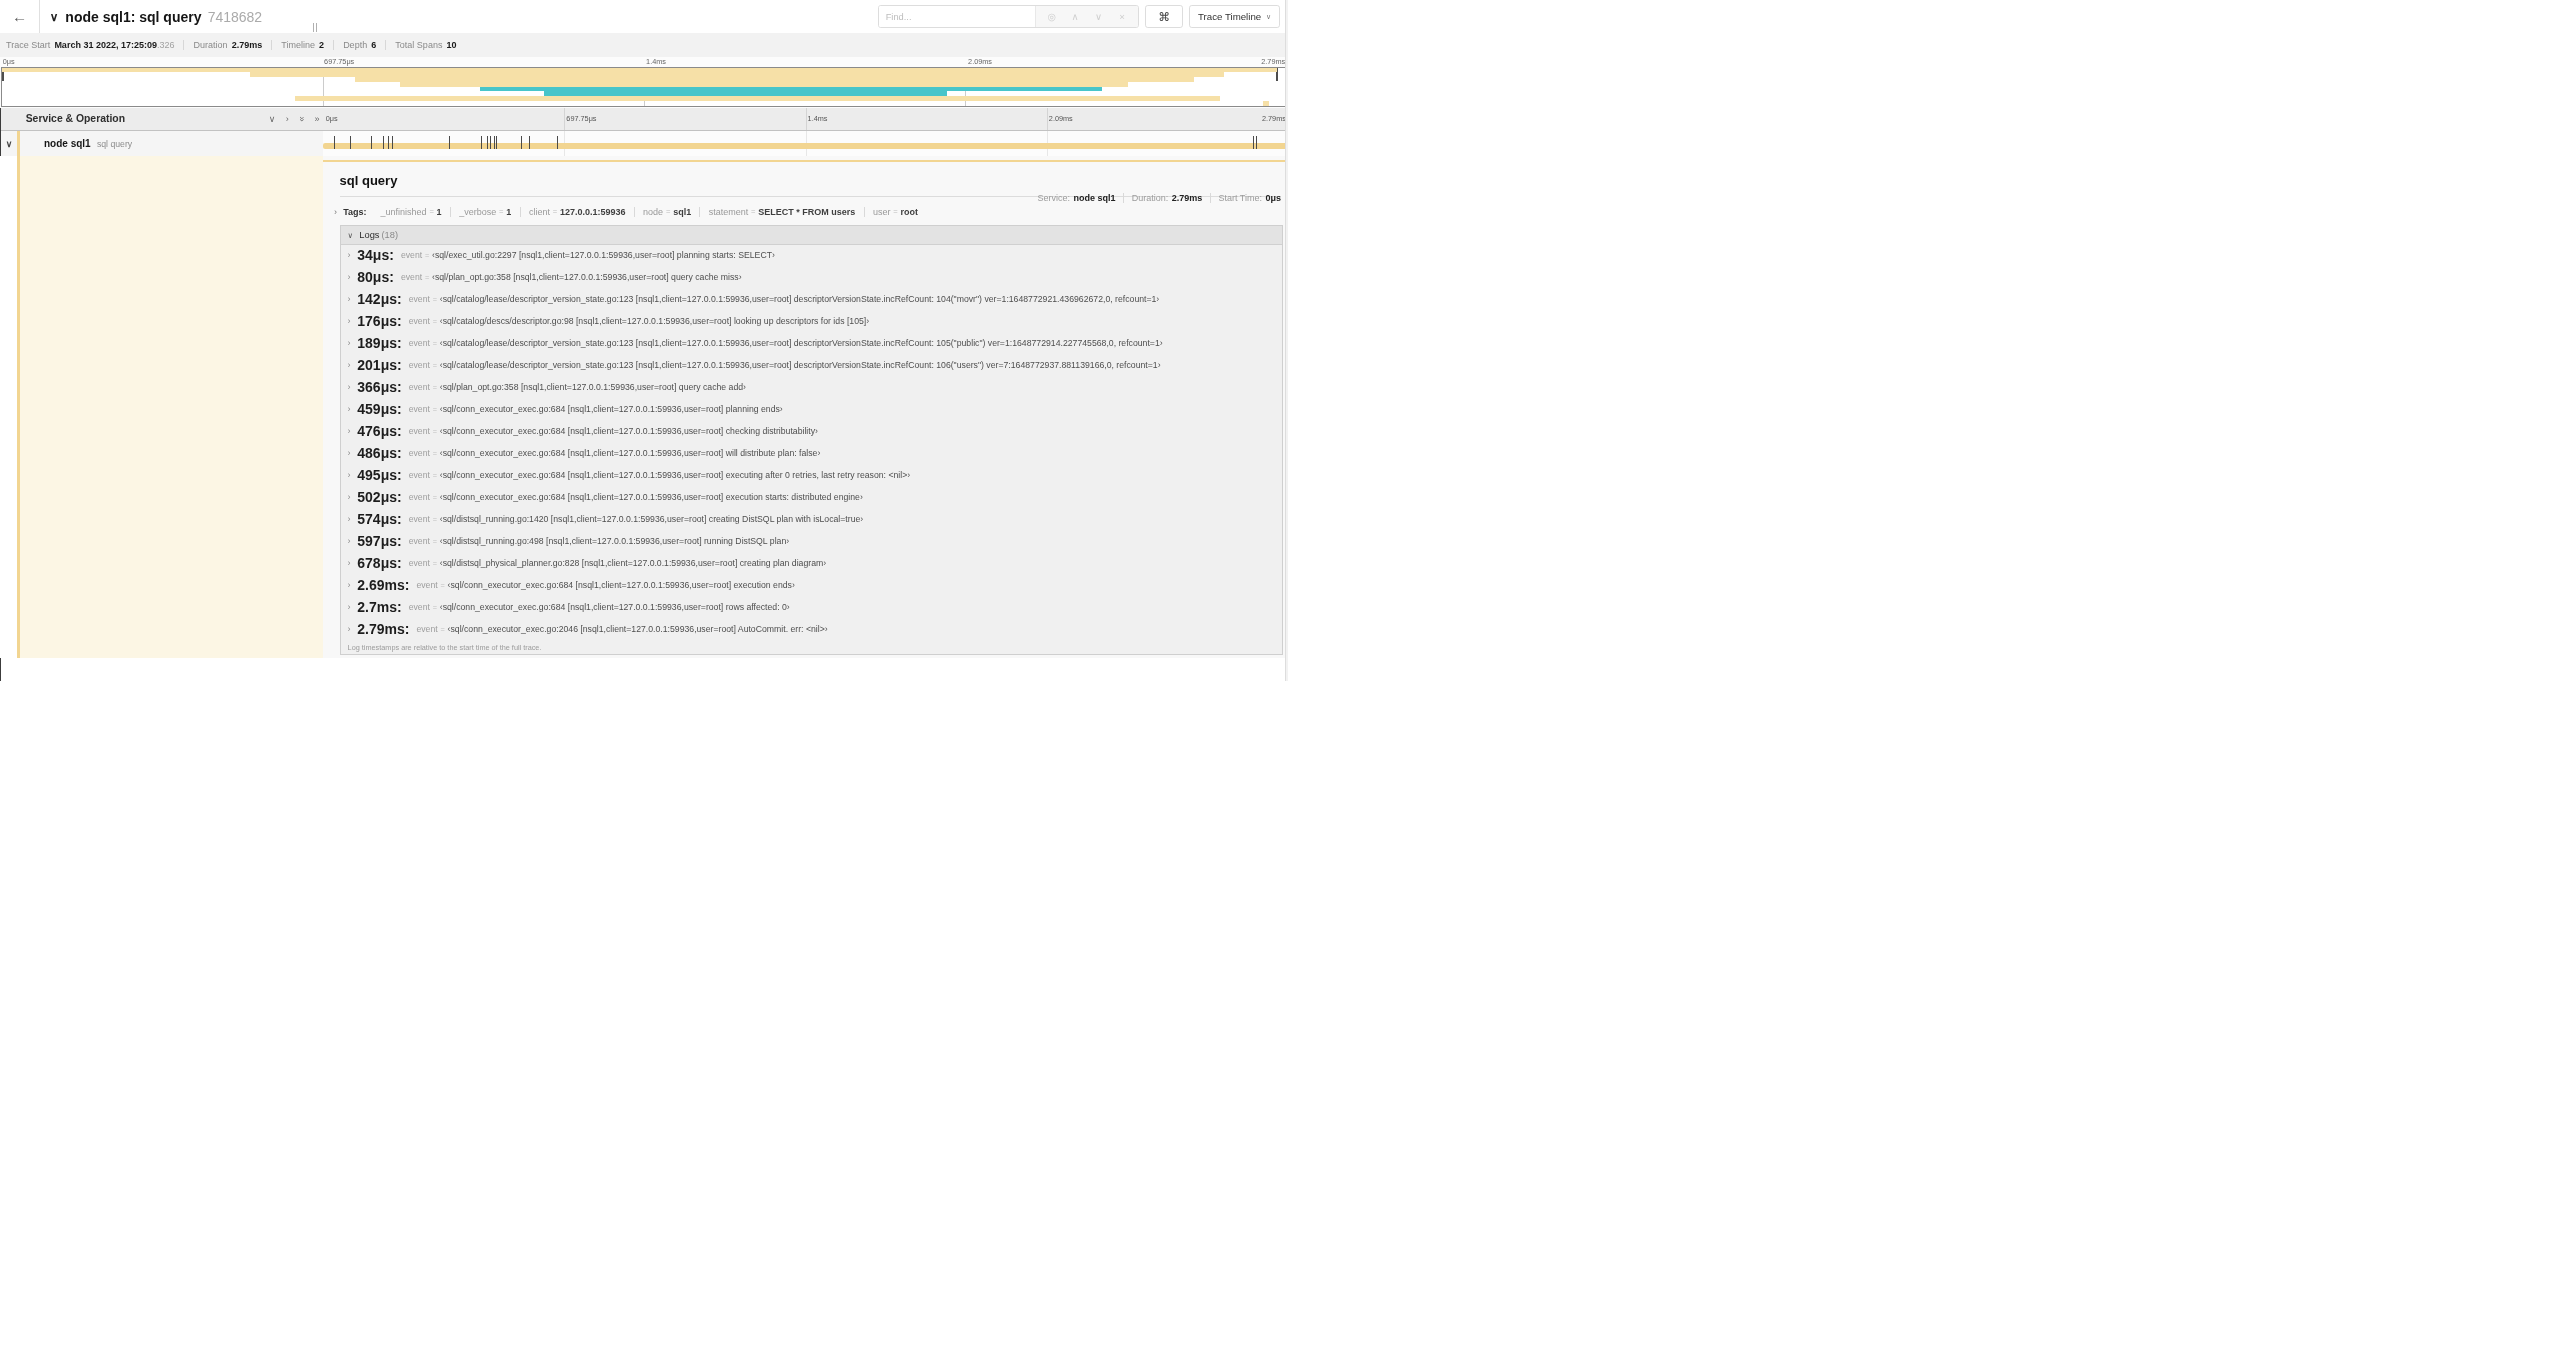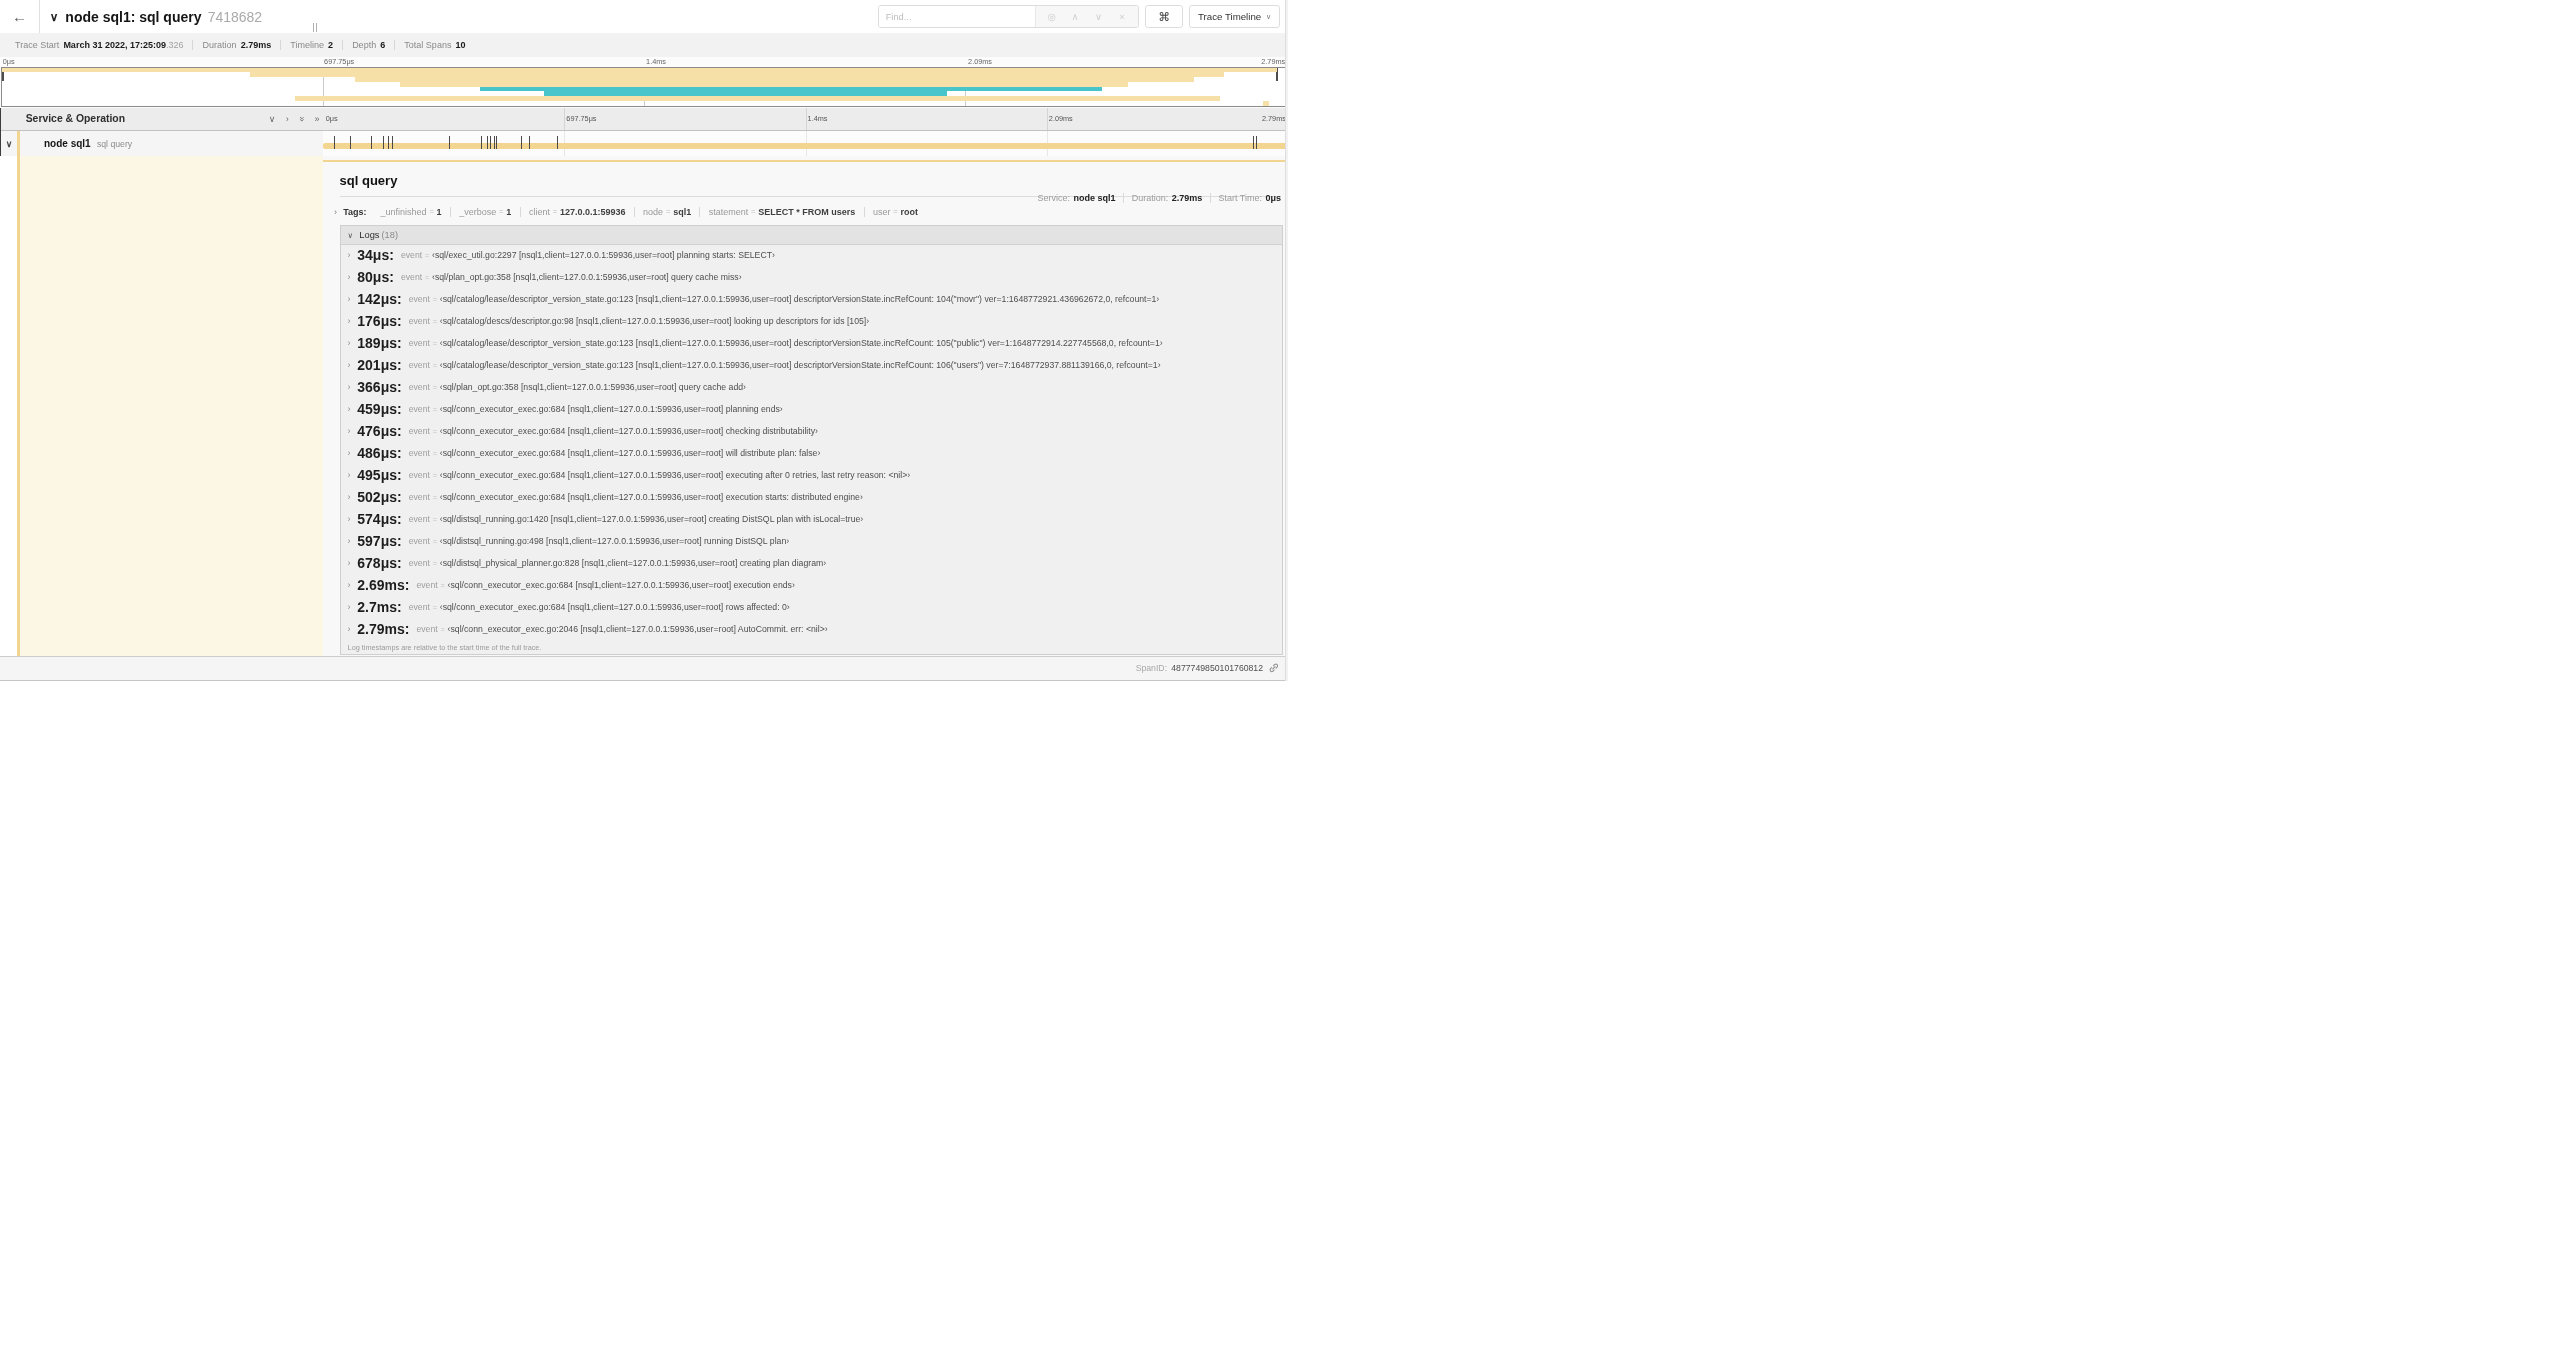--- a/index.html
+++ b/index.html
@@ -22,21 +22,21 @@
   .find-suffix{display:flex;align-items:center;background:#f7f7f7;border-left:0.7px solid #e8e8e8;padding:0 4.2px;}
   .find-suffix .fico{width:23.5px;text-align:center;font-size:9.7px;color:#cfcfcf;cursor:pointer;}
   .sqbtn{height:21px;min-width:25px;border:0.7px solid #ddd;border-radius:2.8px;background:#fff;
          display:flex;align-items:center;justify-content:center;font-size:11.8px;color:#444;cursor:pointer;padding:0 5.5px;}
   .viewbtn{height:21px;border:0.7px solid #ddd;border-radius:2.8px;background:#fff;display:flex;
            align-items:center;gap:4.8px;font-size:9.7px;color:#333;padding:0 7.6px;cursor:pointer;}
   .viewbtn .vchev{font-size:7px;color:#777;}
 
   
   .stats{position:absolute;top:33px;left:0;right:0;height:23.5px;background:#f2f2f2;
-         border-bottom:0.7px solid #e2e2e2;display:flex;align-items:center;padding-left:15px;font-size:9px;}
+         border-bottom:0.7px solid #e2e2e2;display:flex;align-items:center;padding-left:6px;font-size:9px;}
   .stat{display:flex;align-items:center;white-space:nowrap;}
   .stat + .stat{border-left:0.7px solid #d7d7d7;margin-left:9px;padding-left:9px;}
   .slabel{color:#8a8a8a;margin-right:4.2px;}
   .svalue{color:#1a1a1a;font-weight:bold;}
   .ssuffix{color:#a2a2a2;font-weight:normal;}
 
   
   .minimap{position:absolute;top:57px;left:0;right:0;height:51px;background:#fcfcfc;}
   .mm-ticks{position:absolute;top:0;left:0;right:0;height:9.7px;font-size:7.3px;color:#666;}
   .mm-ticks .tick{position:absolute;top:0;}
@@ -469,27 +469,16 @@
             <span class="ltime">2.79ms:</span>
             <span class="lkey">event</span>
             <span class="leq">=</span>
             <span class="lval">‹sql/conn_executor_exec.go:2046 [nsql1,client=127.0.0.1:59936,user=root] AutoCommit. err: &lt;nil&gt;›</span>
           </div>
       </div>
       <div class="logsnote">Log timestamps are relative to the start time of the full trace.</div>
     </div>
   </div>
 
-  <div class="footer">
-    <span class="sid-label">SpanID:</span>
-    <span class="sid-value">4877749850101760812</span>
-    <span class="linkicon">
-      <svg width="9.7" height="9.7" viewBox="0 0 14 14" fill="none" stroke="#8c8c8c" stroke-width="1.5" stroke-linecap="round">
-        <path d="M5.3 8.7 L8.7 5.3"></path>
-        <path d="M6.5 3.9 L8.1 2.3 a2.3 2.3 0 0 1 3.6 3.6 L10.1 7.5"></path>
-        <path d="M7.5 10.1 L5.9 11.7 a2.3 2.3 0 0 1 -3.6 -3.6 L3.9 6.5"></path>
-      </svg>
-    </span>
-  </div>
 
   <div class="scrolledge"></div>
 </div>
 
 
 </body></html>

